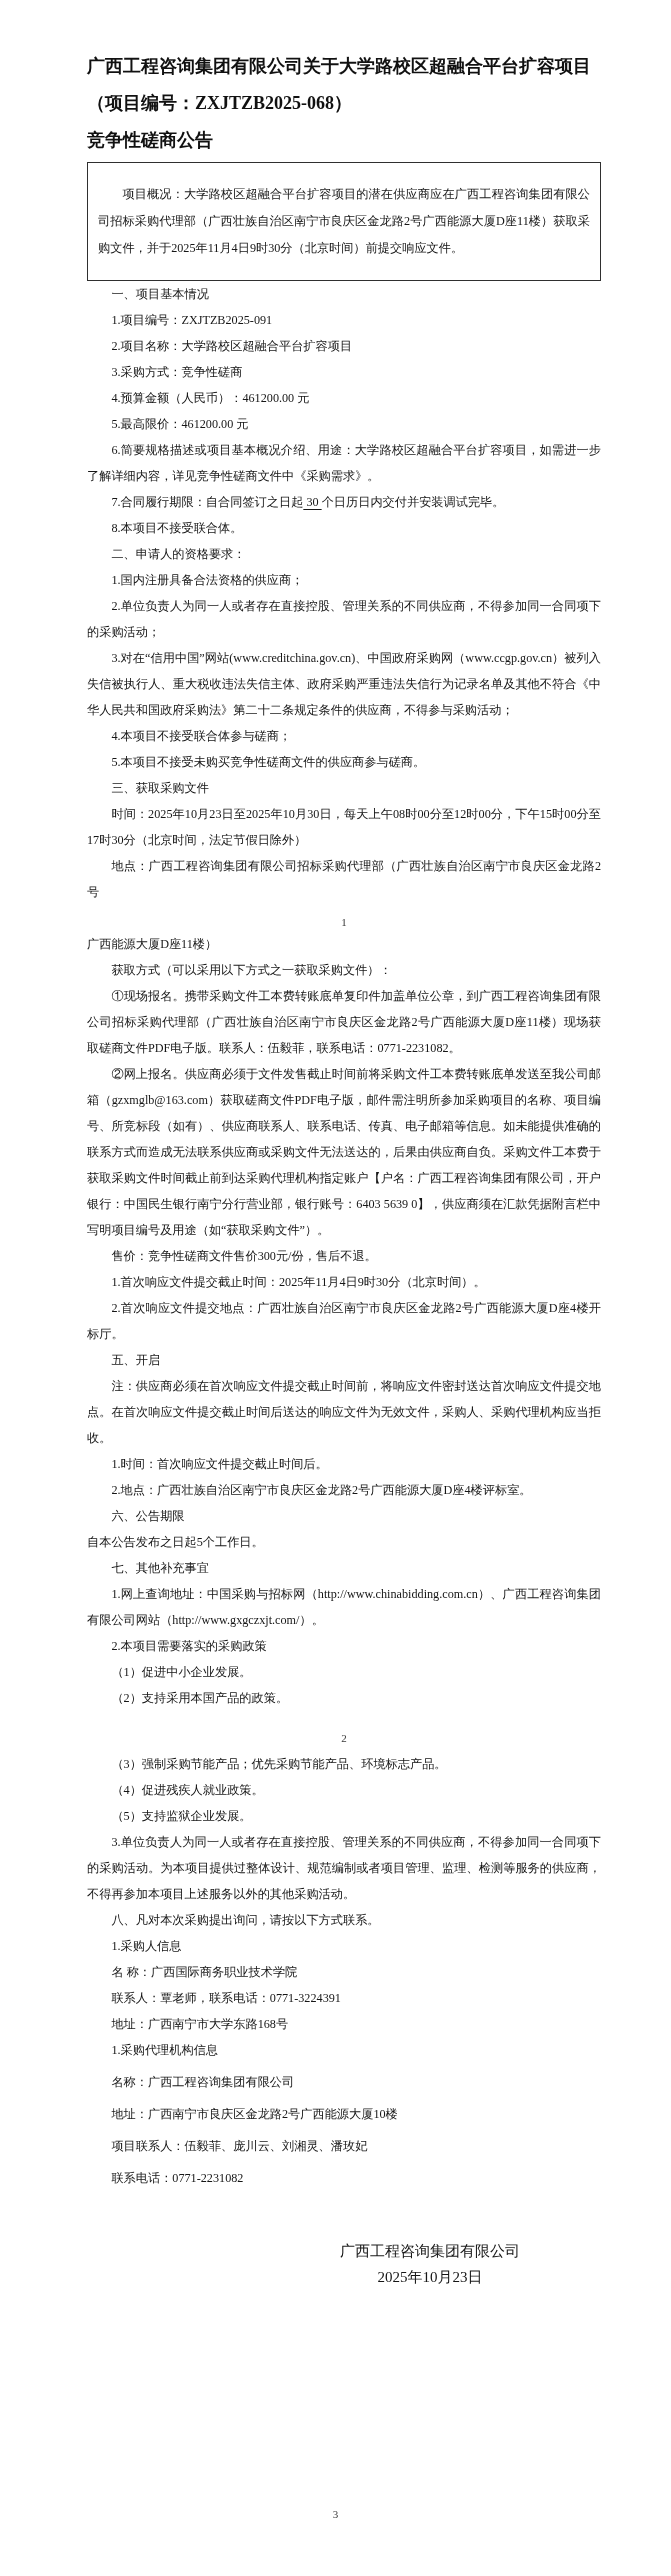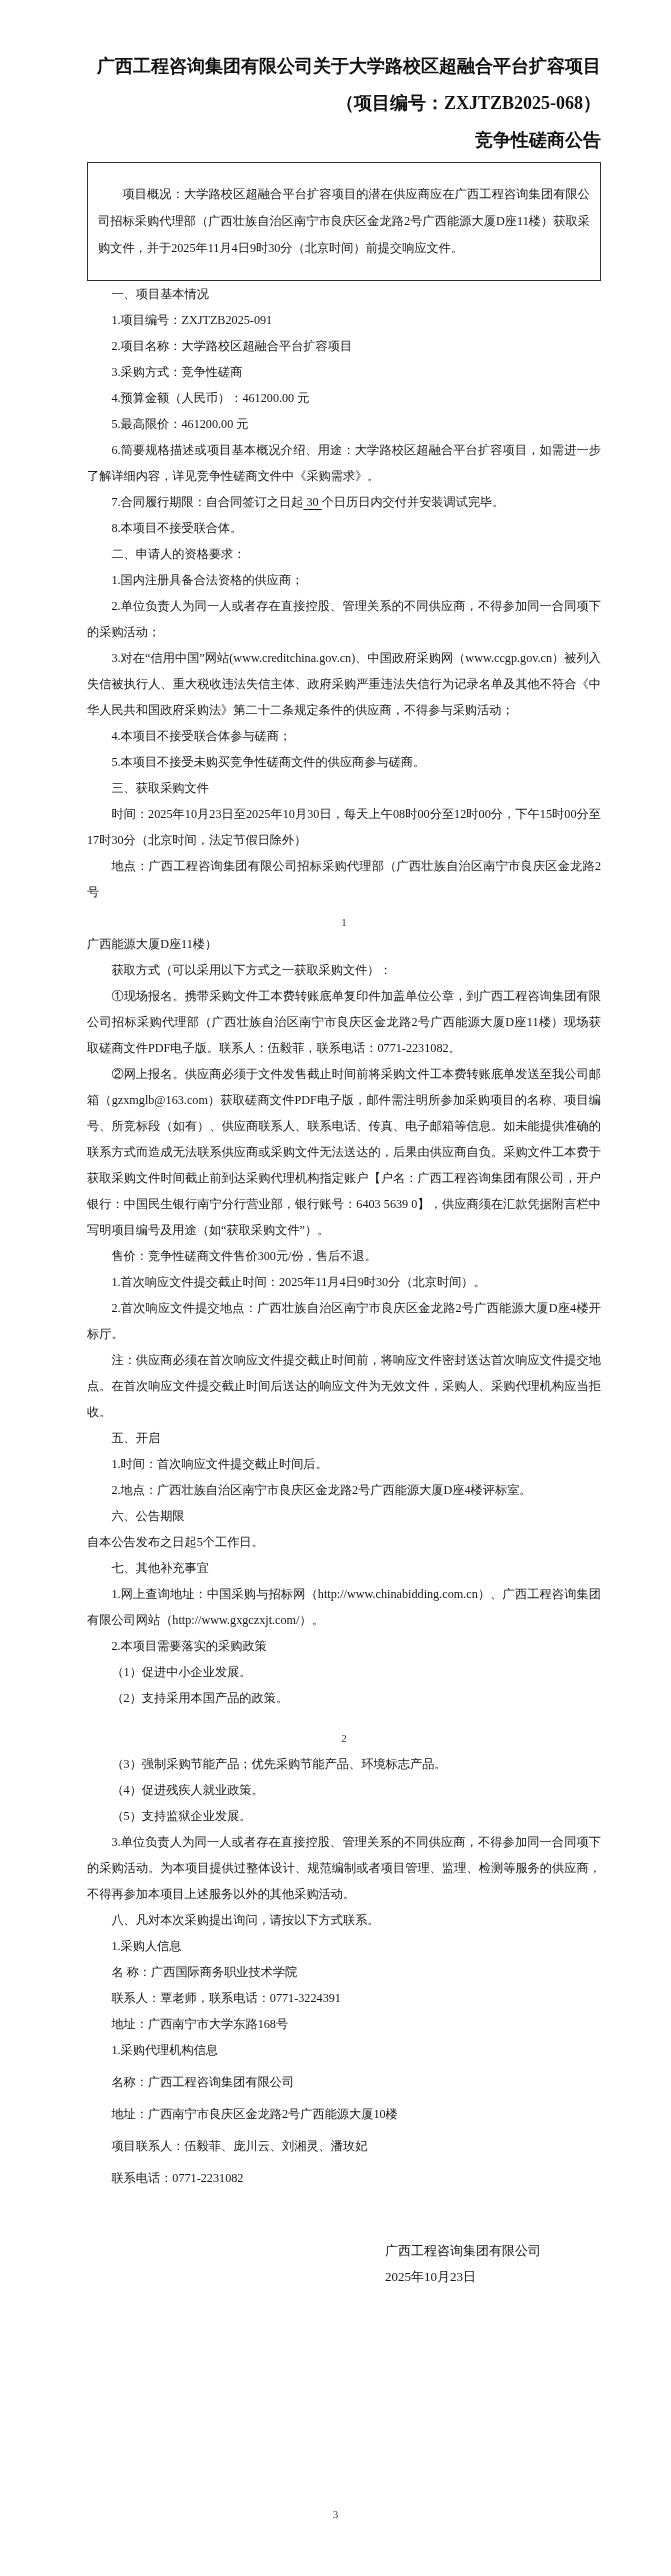--- a/index.html
+++ b/index.html
@@ -6,21 +6,21 @@
   body{
     width:671px;height:2576px;overflow:hidden;
     background:#ffffff;color:#161616;
     font-family:"Liberation Serif","DejaVu Serif",serif;
   }
   .doc{
     position:relative;box-sizing:border-box;height:2576px;
     padding:48px 70px 0 87px;
   }
   .title{
-    margin:0;text-align:right;font-weight:bold;
+    margin:0;text-align:left;font-weight:bold;
     font-size:18px;line-height:37px;color:#111;
   }
   .summary-box{
     border:1.7px solid #2f2f2f;margin-top:3.4px;padding:18px 10px;
   }
   .summary-box p{
     margin:0;font-size:12.2px;line-height:27px;
     text-indent:2em;text-align:justify;
   }
   .para{
@@ -30,22 +30,22 @@
   .heading{font-weight:normal}
   .no-indent{text-indent:0}
   .sp{margin-top:5.9px}
   .pagenum{
     margin:4.2px 0 -3.4px 0;text-indent:0;text-align:center;
     font-size:11px;line-height:25px;color:#3a3a3a;
   }
   .pn2{margin-top:15px;margin-bottom:0}
   .pn3{position:absolute;left:0;right:0;bottom:49px;margin:0}
   .signature{
-    margin:47px 60px 0 auto;width:-moz-fit-content;width:fit-content;
-    font-size:13px;line-height:26px;
+    margin:47px 81px 0 auto;width:-moz-fit-content;width:fit-content;
+    font-size:15px;line-height:26px;text-align:center;
   }
   .sign-line{display:block}
   u{text-underline-offset:2.5px}
 </style>
 </head>
 <body>
 
 <div class="doc">
   <h1 class="title">广西工程咨询集团有限公司关于大学路校区超融合平台扩容项目</h1>
   <h1 class="title">（项目编号：ZXJTZB2025-068）</h1>
@@ -75,22 +75,22 @@
       <p class="para">时间：2025年10月23日至2025年10月30日，每天上午08时00分至12时00分，下午15时00分至17时30分（北京时间，法定节假日除外）</p>
       <p class="para">地点：广西工程咨询集团有限公司招标采购代理部（广西壮族自治区南宁市良庆区金龙路2号</p>
       <p class="pagenum">1</p>
       <p class="para no-indent">广西能源大厦D座11楼）</p>
       <p class="para">获取方式（可以采用以下方式之一获取采购文件）：</p>
       <p class="para">①现场报名。携带采购文件工本费转账底单复印件加盖单位公章，到广西工程咨询集团有限公司招标采购代理部（广西壮族自治区南宁市良庆区金龙路2号广西能源大厦D座11楼）现场获取磋商文件PDF电子版。联系人：伍毅菲，联系电话：0771-2231082。</p>
       <p class="para">②网上报名。供应商必须于文件发售截止时间前将采购文件工本费转账底单发送至我公司邮箱（gzxmglb@163.com）获取磋商文件PDF电子版，邮件需注明所参加采购项目的名称、项目编号、所竞标段（如有）、供应商联系人、联系电话、传真、电子邮箱等信息。如未能提供准确的联系方式而造成无法联系供应商或采购文件无法送达的，后果由供应商自负。采购文件工本费于获取采购文件时间截止前到达采购代理机构指定账户【户名：广西工程咨询集团有限公司，开户银行：中国民生银行南宁分行营业部，银行账号：6403 5639 0】，供应商须在汇款凭据附言栏中写明项目编号及用途（如“获取采购文件”）。</p>
       <p class="para">售价：竞争性磋商文件售价300元/份，售后不退。</p>
       <p class="para">1.首次响应文件提交截止时间：2025年11月4日9时30分（北京时间）。</p>
       <p class="para">2.首次响应文件提交地点：广西壮族自治区南宁市良庆区金龙路2号广西能源大厦D座4楼开标厅。</p>
+      <p class="para heading">五、开启</p>
       <p class="para">注：供应商必须在首次响应文件提交截止时间前，将响应文件密封送达首次响应文件提交地点。在首次响应文件提交截止时间后送达的响应文件为无效文件，采购人、采购代理机构应当拒收。</p>
-      <p class="para heading">五、开启</p>
       <p class="para">1.时间：首次响应文件提交截止时间后。</p>
       <p class="para">2.地点：广西壮族自治区南宁市良庆区金龙路2号广西能源大厦D座4楼评标室。</p>
       <p class="para heading">六、公告期限</p>
       <p class="para no-indent">自本公告发布之日起5个工作日。</p>
       <p class="para heading">七、其他补充事宜</p>
       <p class="para">1.网上查询地址：中国采购与招标网（http://www.chinabidding.com.cn）、广西工程咨询集团有限公司网站（http://www.gxgczxjt.com/）。</p>
       <p class="para">2.本项目需要落实的采购政策</p>
       <p class="para">（1）促进中小企业发展。</p>
       <p class="para">（2）支持采用本国产品的政策。</p>
       <p class="pagenum pn2">2</p>

